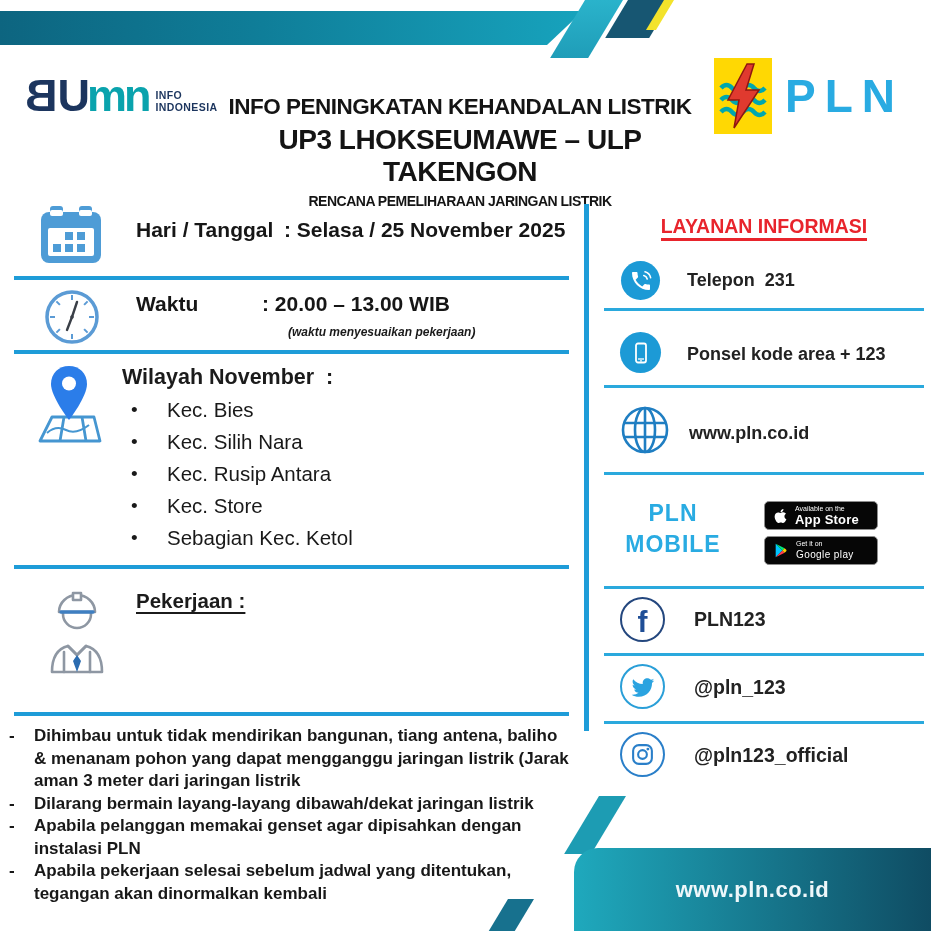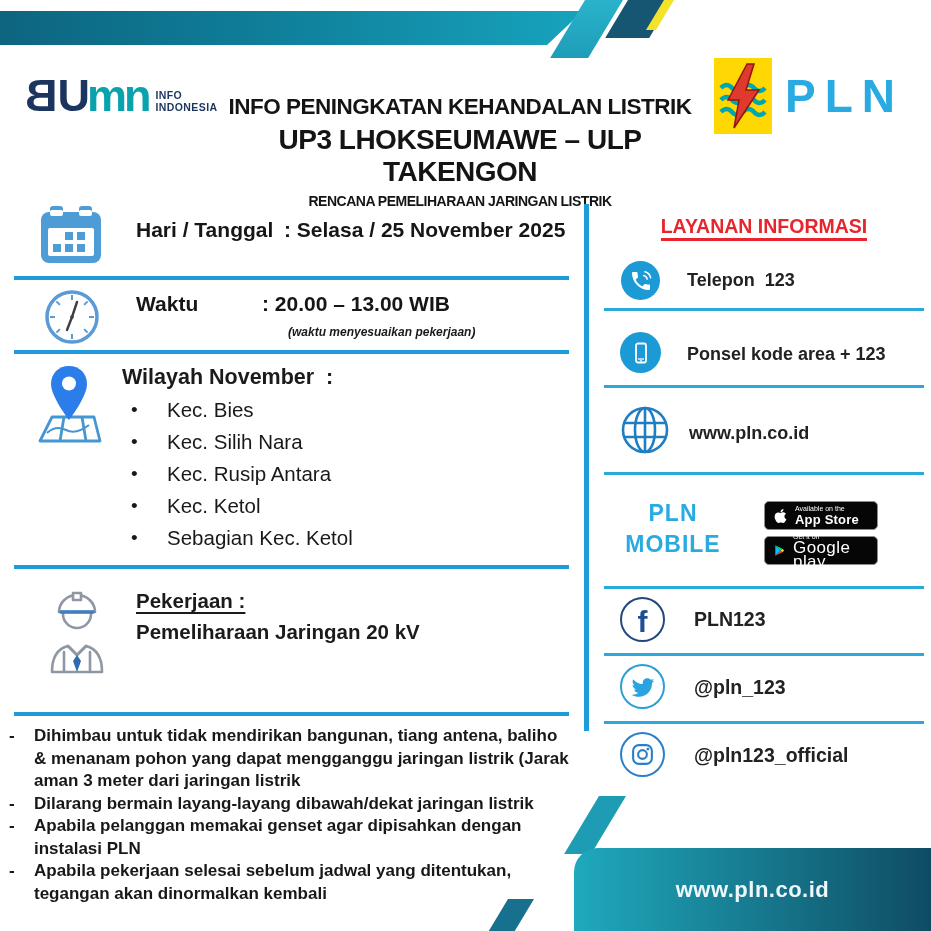--- a/index.html
+++ b/index.html
@@ -63,21 +63,21 @@
   .ring-fb { border:2.5px solid #24477e; } .ring-tw { border:2.5px solid #2a9fd8; } .ring-ig { border:2.5px solid #2a7fc9; }
   .fb-f { font-size:30px; font-weight:bold; color:#1f4e96; line-height:30px; margin-top:4px; }
   .plnmobile { position:absolute; left:604px; top:498px; width:138px; text-align:center;
     font-size:23px; font-weight:bold; color:#29abe2; line-height:31px; letter-spacing:1px; }
   .badges { position:absolute; left:764px; top:501px; display:flex; flex-direction:column; gap:6px; }
   .badge { width:114px; height:29px; background:#060606; border:1px solid #8d8d8d; border-radius:5px;
     display:flex; align-items:center; padding:0 9px; gap:8px; color:#fff; }
   .badge .bt { display:flex; flex-direction:column; justify-content:center; }
   .badge .small { font-size:7px; line-height:8px; }
   .badge .big   { font-size:13px; line-height:14px; font-weight:bold; letter-spacing:.2px; }
-  .badge .big-gp{ font-size:17px; line-height:14px; letter-spacing:.4px; }
+  .badge .big-gp{ font-size:10px; line-height:14px; letter-spacing:.4px; }
 
   
   .fslash-teal { left:599px; top:796px; width:27px; height:58px; background:#1d9cb3; }
   .fslash-dark { left:508px; top:899px; width:26px; height:33px; background:#17718e; }
   .footer-banner { position:absolute; left:574px; top:848px; width:357px; height:83px;
     background:linear-gradient(90deg,#1fa9bd,#0f4c63); border-top-left-radius:24px;
     display:flex; align-items:center; justify-content:center; }
   .footer-banner span { color:#eef7fa; font-size:22px; font-weight:bold; letter-spacing:.5px; }
 </style>
 </head>
@@ -187,21 +187,21 @@
         <span>Kec. Silih Nara</span>
       </li>
 
       <li>
         <span class="dot">•</span>
         <span>Kec. Rusip Antara</span>
       </li>
 
       <li>
         <span class="dot">•</span>
-        <span>Kec. Ketol</span>
+        <span>Kec. Store</span>
       </li>
 
       <li>
         <span class="dot">•</span>
         <span>Sebagian Kec. Ketol</span>
       </li>
     </ul>
   <div class="hrule" style="top:565px;"></div>
 
   <svg class="abs" style="left:44px;top:582px;" width="66" height="92" viewBox="0 0 66 92">
@@ -211,21 +211,20 @@
       <path d="M29 11 h8 v7 h-8 z"></path>
       <line x1="17" y1="30" x2="49" y2="30" stroke="#3f7fc1" stroke-width="3.4"></line>
       <path d="M8 90 q0-22 16-26 l9 9 9-9 q16 4 16 26 z"></path>
       <path d="M24 64 l9 9 9-9" fill="none"></path>
       <line x1="20" y1="70" x2="20" y2="90"></line>
         <line x1="46" y1="70" x2="46" y2="90"></line>
     </g>
     <path d="M33 73 l4 6 -4 11 -4 -11 z" fill="#2b6cb0"></path>
   </svg>
   <div class="pk-head">Pekerjaan :</div>
-  <div class="pk-desc">Pemeliharaan Jaringan 20 kV</div>
   <div class="hrule" style="top:712px;"></div>
 
   <div class="notices">
 
       <div class="item">
         <span class="dash">-</span>
         <span class="txt">Dihimbau untuk tidak mendirikan bangunan, tiang antena, baliho &amp; menanam pohon yang dapat mengganggu jaringan listrik (Jarak aman 3 meter dari jaringan listrik</span>
       </div>
 
       <div class="item">
@@ -250,21 +249,21 @@
     <span>LAYANAN INFORMASI</span>
   </div>
 
   <div class="circle-icon" style="left:621px;top:261px;">
     <svg width="24" height="24" viewBox="0 0 24 24">
       <path fill="#fff" d="M6.62 10.79c1.44 2.83 3.76 5.14 6.59 6.59l2.2-2.21c.27-.27.67-.36 1.02-.24 1.12.37 2.33.57 3.57.57.55 0 1 .45 1 1V20c0 .55-.45 1-1 1-9.39 0-17-7.61-17-17 0-.55.45-1 1-1h3.5c.55 0 1 .45 1 1 0 1.25.2 2.45.57 3.57.11.35.03.74-.25 1.02l-2.2 2.2z"></path>
       <path d="M14.8 6.5c1.7.5 3 1.8 3.4 3.5" stroke="#fff" stroke-width="1.6" fill="none" stroke-linecap="round"></path>
       <path d="M16 2.8c2.8.8 5 3 5.6 5.8" stroke="#fff" stroke-width="1.6" fill="none" stroke-linecap="round"></path>
     </svg>
   </div>
-  <div class="svc-label pre" style="left:687px;top:270px;">Telepon  123</div>
+  <div class="svc-label pre" style="left:687px;top:270px;">Telepon  231</div>
   <div class="rrule" style="top:308px;"></div>
 
   <div class="circle-icon" style="left:620px;top:332px;width:41px;height:41px;">
     <svg width="24" height="24" viewBox="0 0 24 24">
       <rect x="7" y="2.5" width="10" height="19" rx="2" stroke="#fff" stroke-width="1.8" fill="none"></rect>
       <line x1="9" y1="18" x2="15" y2="18" stroke="#fff" stroke-width="1.3"></line>
       <circle cx="12" cy="19.8" r="0.9" fill="#fff"></circle>
     </svg>
   </div>
   <div class="svc-label" style="left:687px;top:344px;">Ponsel kode area + 123</div>

